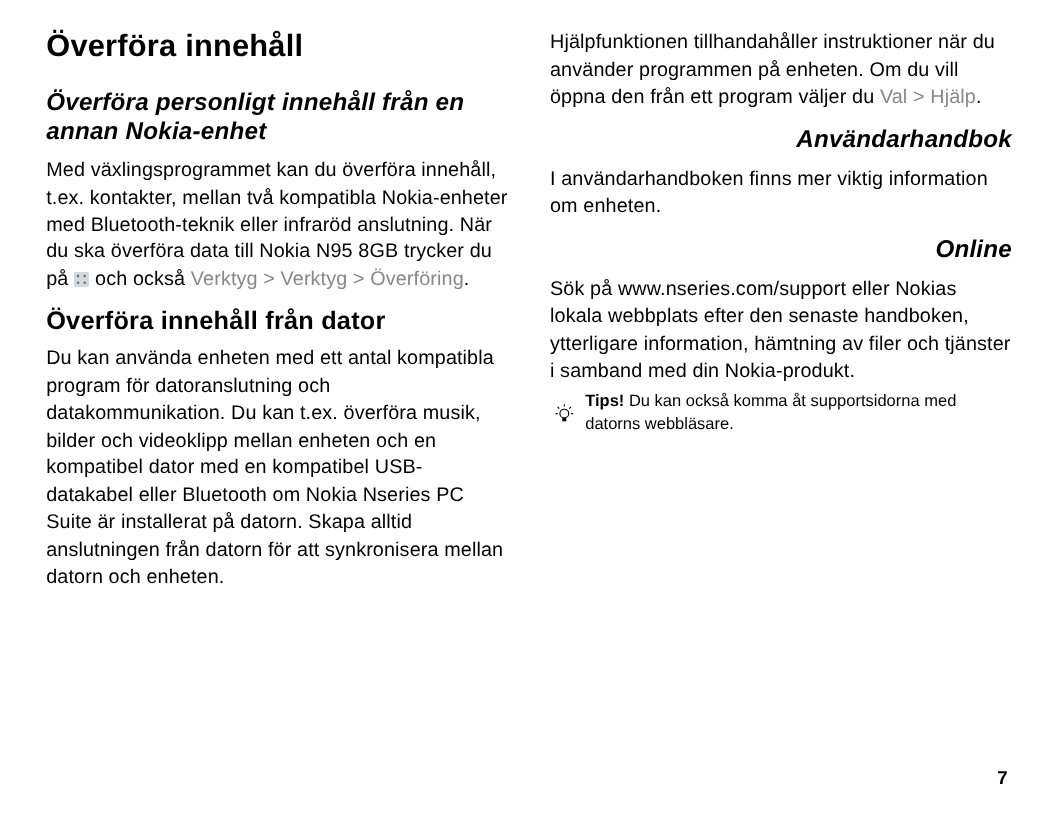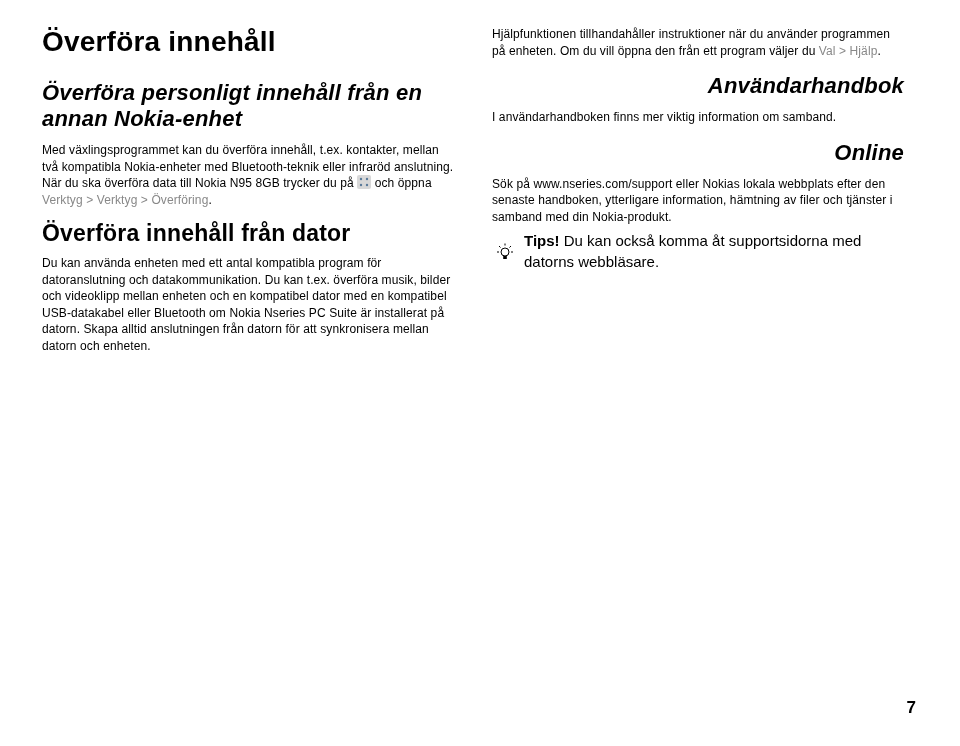--- a/index.html
+++ b/index.html
@@ -7,21 +7,21 @@
     width: 960px;
     height: 746px;
     background: #fff;
     font-family: "Helvetica Neue", Arial, sans-serif;
     color: #000;
     position: relative;
   }
   .page {
     display: flex;
     gap: 38px;
-    padding: 26px 56px 20px 42px;
+    padding: 26px 40px 20px 42px;
   }
   .col {
     flex: 1;
     min-width: 0;
   }
   h1 {
     font-size: 28px;
     font-weight: 700;
     margin-bottom: 22px;
     letter-spacing: 0.2px;
@@ -38,21 +38,21 @@
   }
   h2.mt { margin-top: 14px; text-align: right; }
   h3 {
     font-size: 23px;
     font-weight: 700;
     margin-bottom: 8px;
     margin-top: 12px;
     letter-spacing: 0.2px;
   }
   p {
-    font-size: 12px;
+    font-size: 18px;
     line-height: 1.38;
     margin-bottom: 6px;
     letter-spacing: 0.1px;
   }
   .grey {
     color: #888;
   }
   .icon-menu {
     display: inline-block;
     width: 14px;
@@ -97,32 +97,32 @@
       <span>Med växlingsprogrammet kan du överföra innehåll, t.ex. kontakter, mellan två kompatibla Nokia-enheter med Bluetooth-teknik eller infraröd anslutning. När du ska överföra data till Nokia N95 8GB trycker du på </span>
       <span class="icon-menu">
         <svg viewBox="0 0 14 14" width="14" height="14">
           <rect x="0" y="0" width="14" height="14" rx="2" fill="#d8d8d8"></rect>
           <circle cx="4" cy="4" r="1.2" fill="#5a7a9a"></circle>
           <circle cx="10" cy="4" r="1.2" fill="#5a7a9a"></circle>
           <circle cx="4" cy="10" r="1.2" fill="#5a7a9a"></circle>
           <circle cx="10" cy="10" r="1.2" fill="#5a7a9a"></circle>
         </svg>
       </span>
-      <span> och öppna </span><span class="grey">Verktyg &gt; Verktyg &gt; Överföring</span><span>.</span>
+      <span> och också </span><span class="grey">Verktyg &gt; Verktyg &gt; Överföring</span><span>.</span>
     </p>
     <h3>Överföra innehåll från dator</h3>
     <p>Du kan använda enheten med ett antal kompatibla program för datoranslutning och datakommunikation. Du kan t.ex. överföra musik, bilder och videoklipp mellan enheten och en kompatibel dator med en kompatibel USB-datakabel eller Bluetooth om Nokia Nseries PC Suite är installerat på datorn. Skapa alltid anslutningen från datorn för att synkronisera mellan datorn och enheten.</p>
   </div>
 
   <div class="col">
     <p>
       <span>Hjälpfunktionen tillhandahåller instruktioner när du använder programmen på enheten. Om du vill öppna den från ett program väljer du </span><span class="grey">Val &gt; Hjälp</span><span>.</span>
     </p>
     <h2 class="mt">Användarhandbok</h2>
-    <p>I användarhandboken finns mer viktig information om samband.</p>
+    <p>I användarhandboken finns mer viktig information om enheten.</p>
     <h2 class="mt">Online</h2>
     <p>Sök på www.nseries.com/support eller Nokias lokala webbplats efter den senaste handboken, ytterligare information, hämtning av filer och tjänster i samband med din Nokia-produkt.</p>
     <div class="tip-row">
       <span class="tip-icon">
         <svg viewBox="0 0 18 18" width="18" height="18">
           <g stroke="#000" stroke-width="1" fill="none">
             <line x1="9" y1="0.5" x2="9" y2="2.5"></line>
             <line x1="3" y1="3" x2="4.5" y2="4.5"></line>
             <line x1="15" y1="3" x2="13.5" y2="4.5"></line>
             <line x1="1" y1="9" x2="3" y2="9"></line>

